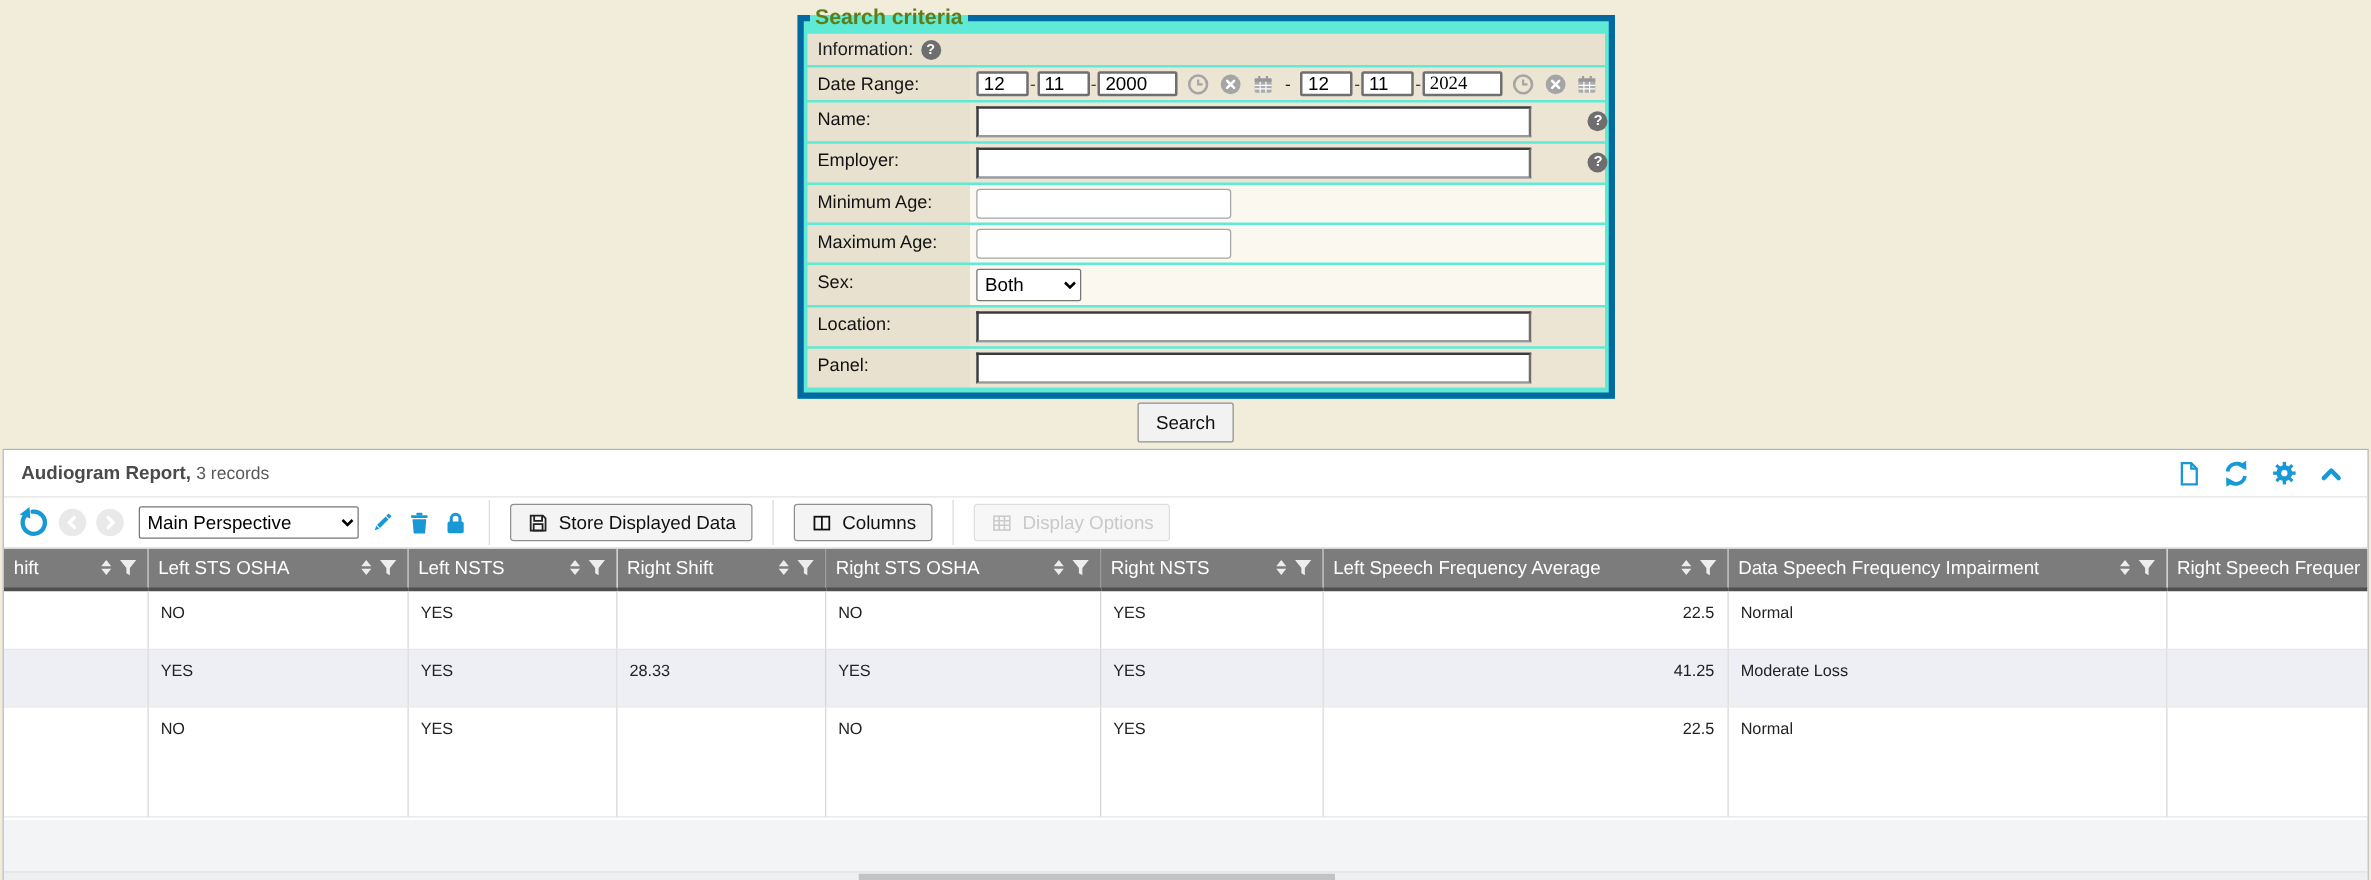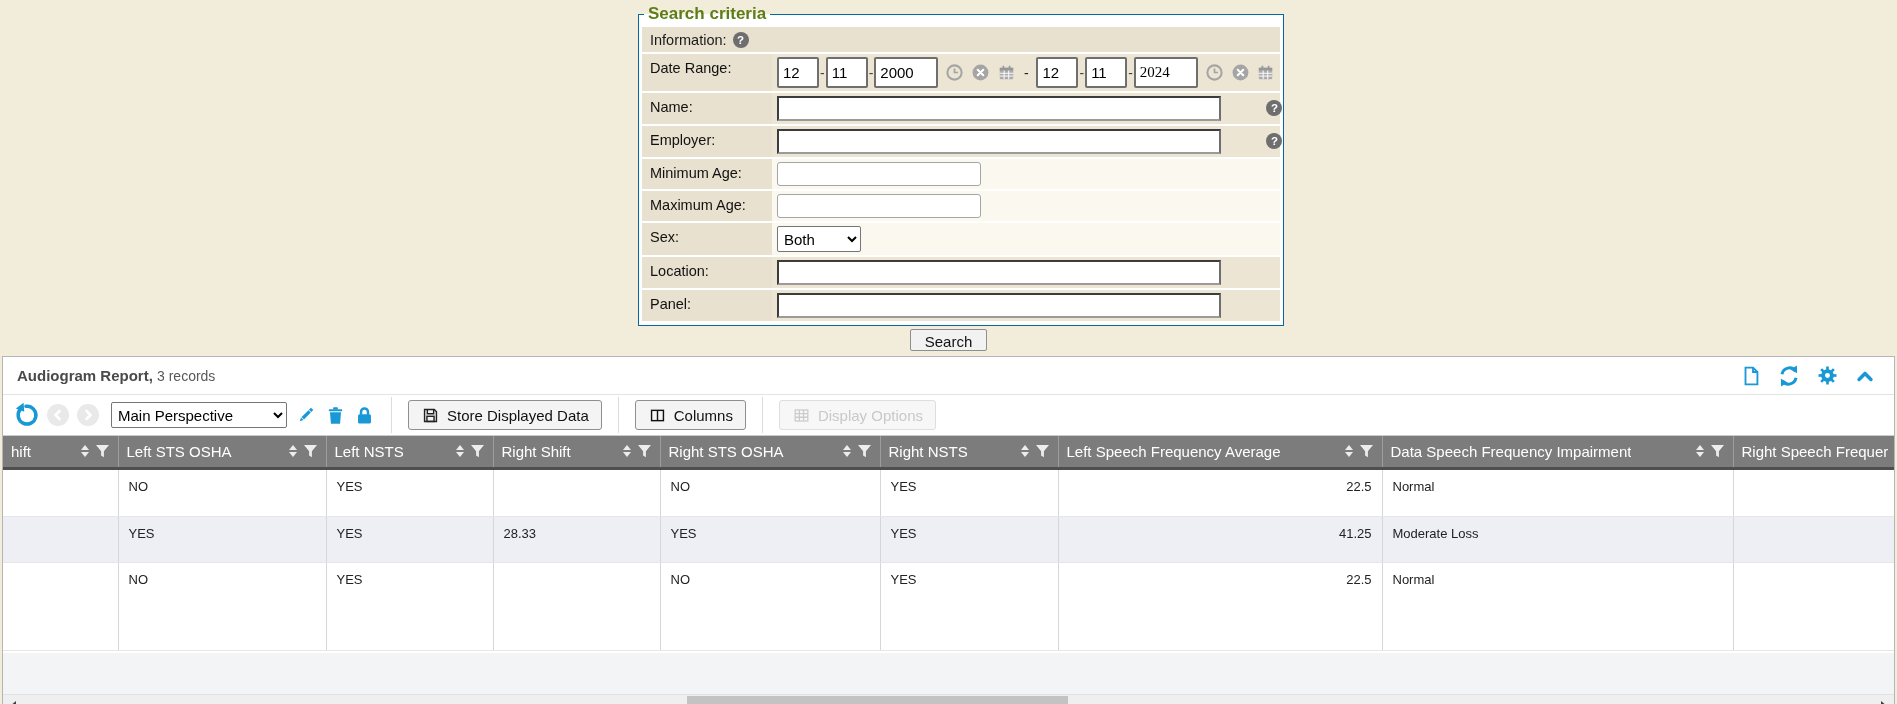--- a/index.html
+++ b/index.html
@@ -5,21 +5,21 @@
   * { box-sizing: border-box; margin: 0; padding: 0; }
   html,body { width:1897px; height:704px; overflow:hidden; }
   body {
     background:#f2ecda;
     font-family:"Liberation Sans", sans-serif;
     font-size:14px; color:#1a1a1a;
   }
   
   .search-area { width:621px; margin-left:638px; padding-top:4px; }
   fieldset.search-fs {
-    border:1px solid #0369a1; background:#ffffff; padding:3px 3px 4px 3px;
+    border:5px solid #0369a1; background:#5eead4; padding:3px 3px 4px 3px;
   }
   fieldset.search-fs legend {
     font-weight:bold; font-size:17px; color:#5e7d17; padding:0 4px; margin-left:2px;
   }
   .form-row { display:flex; margin-bottom:2px; }
   .form-label {
     width:130px; flex:0 0 130px; background:#e9e1cf;
     padding:6px 4px 0 8px; font-size:14.5px; color:#111;
   }
   .form-field { flex:1; padding:3px 5px; background:#fbf8ef; white-space:nowrap; position:relative; }
@@ -29,21 +29,21 @@
   input.txt-wide {
     width:444px; height:25px; background:#fff; font:14px "Liberation Sans",sans-serif;
     border:2px solid #3c3c3c; border-bottom-color:#9a9a9a; border-right-color:#6e6e6e;
     padding:0 4px;
   }
   input.txt-med {
     width:204px; height:24px; background:#fff; font:14px "Liberation Sans",sans-serif;
     border:1px solid #a5a5a5; border-radius:3px; padding:0 5px;
   }
   input.date-sm, input.date-yr {
-    height:31px; background:#fff; font:15px "Liberation Sans",sans-serif;
+    height:20px; background:#fff; font:15px "Liberation Sans",sans-serif;
     border:2px solid #6f6f6f; border-radius:2px; padding:0 4px; vertical-align:middle;
   }
   input.date-sm { width:42px; }
   input.date-yr { width:64px; }
   input.date-yr.serif { font-family:"Liberation Serif", serif; }
   .date-dash { color:#444; margin:0 1px; vertical-align:middle; }
   .date-group-sep { color:#222; margin:0 4px; vertical-align:middle; }
   .gicon { vertical-align:middle; margin-left:3px; }
   select.sex-sel, select.persp-sel {
     height:26px; background:#fff; border:1px solid #767676; border-radius:2px;
@@ -51,21 +51,21 @@
   }
   select.sex-sel { width:84px; }
   .help-circle {
     display:inline-block; width:16px; height:16px; border-radius:50%;
     background:#6e6e6e; color:#fff; font-size:11.5px; font-weight:bold;
     text-align:center; line-height:16px; vertical-align:middle; margin-left:6px;
   }
   .field-help { position:absolute; right:-2px; top:7px; }
   .search-btn-row { text-align:center; margin-top:3px; }
   button.search-btn {
-    font:15px "Liberation Sans",sans-serif; padding:3px 14px; height:22px;
+    font:15px "Liberation Sans",sans-serif; padding:3px 14px; height:32px;
     background:#f2f2f2; border:1px solid #8f8f8f; border-radius:2px; color:#111;
   }
   
   .report-panel {
     margin:5px 2px 0 2px; height:361px; background:#fff;
     border:1px solid #b5b5b5; display:flex; flex-direction:column; overflow:hidden;
   }
   .panel-header {
     height:38px; flex:0 0 38px; display:flex; align-items:center;
     padding:0 14px; border-bottom:1px solid #e3e3e3;

